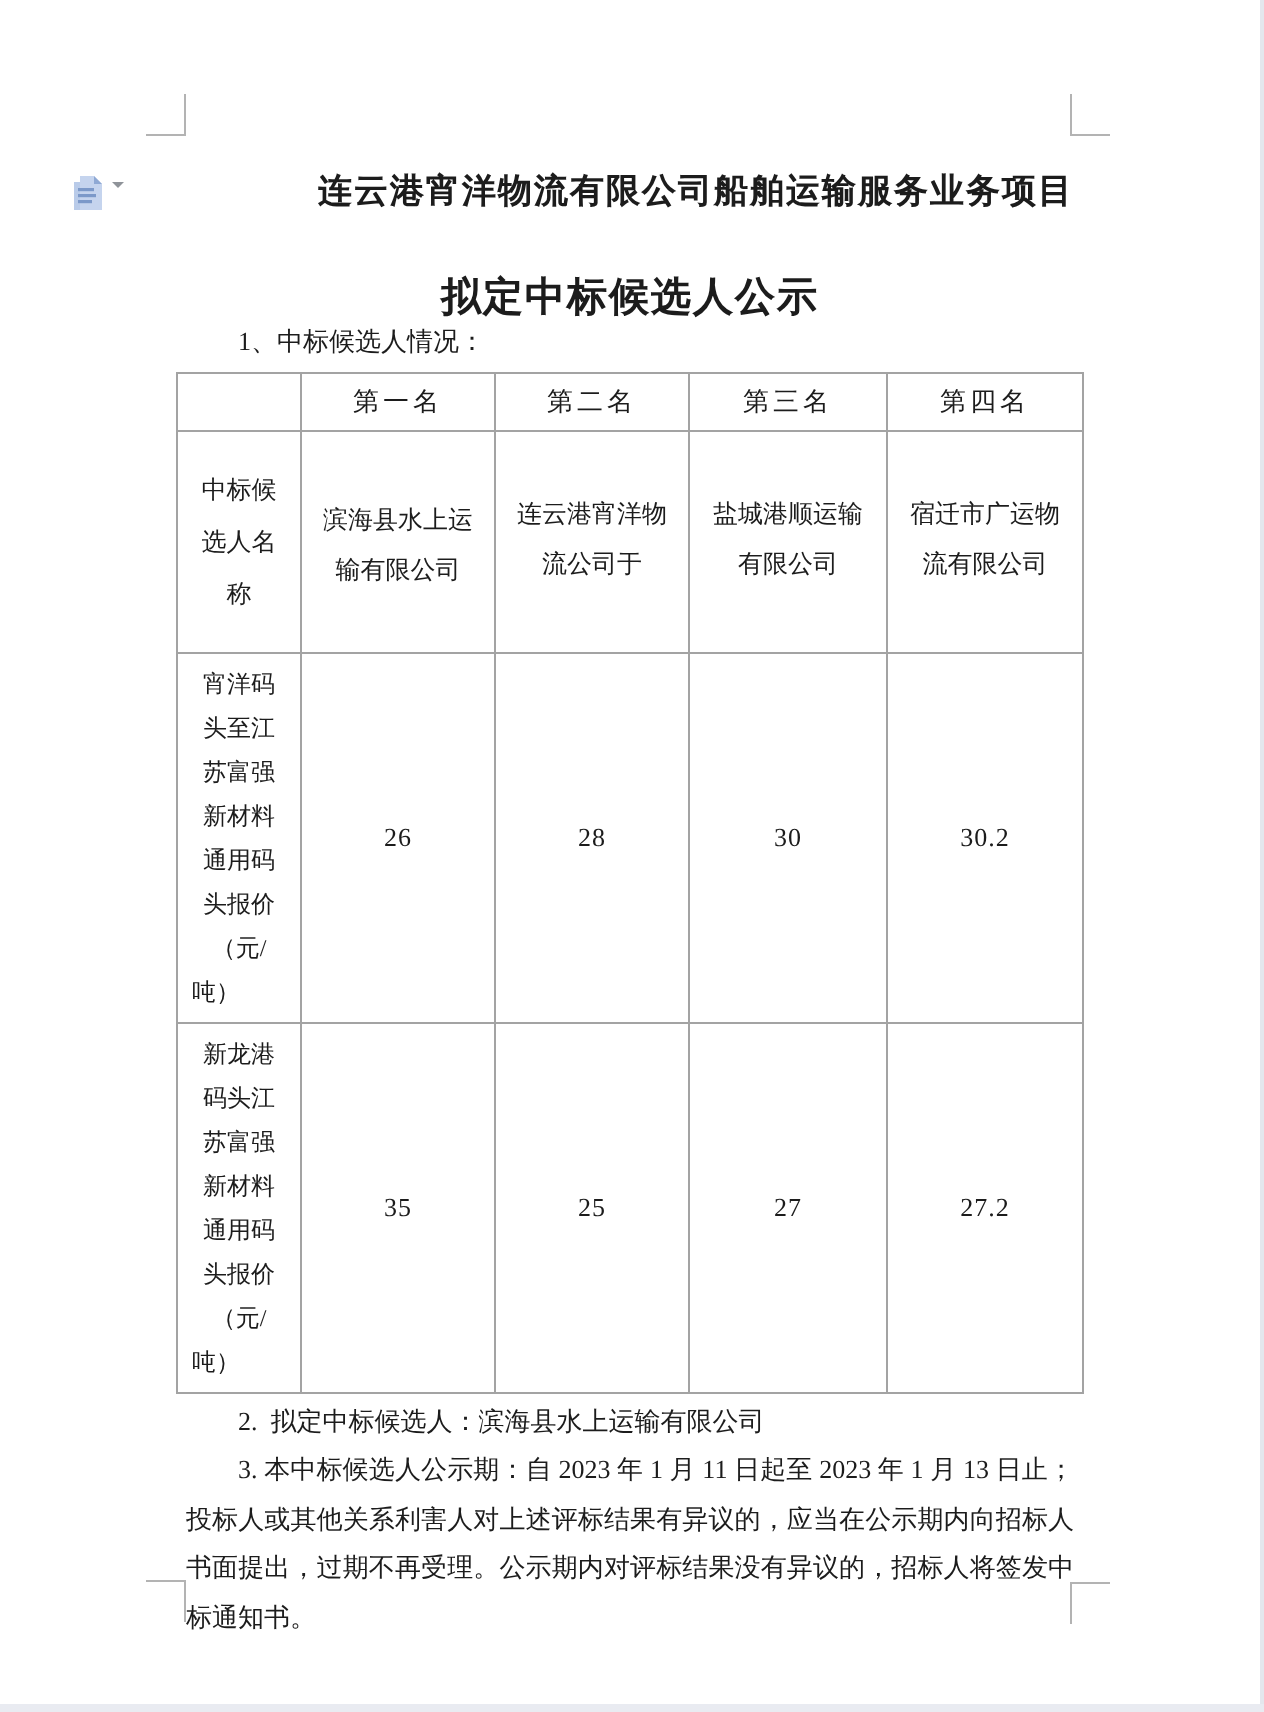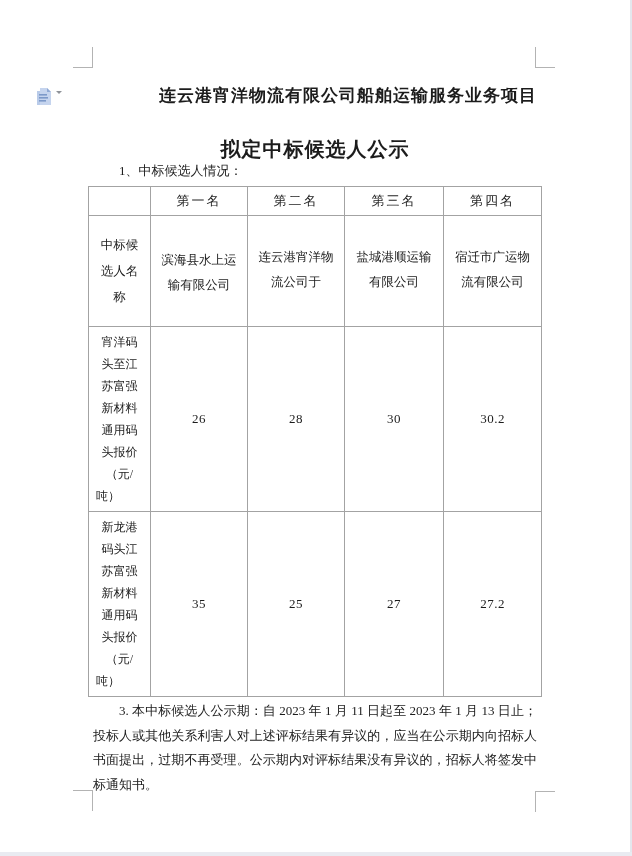--- a/index.html
+++ b/index.html
@@ -115,20 +115,21 @@
         <tr class="r-price2">
           <td class="lblprice">新龙港码头江苏富强新材料通用码头报价（元/吨）</td>
           <td class="num">35</td>
           <td class="num">25</td>
           <td class="num">27</td>
           <td class="num">27.2</td>
         </tr>
       </tbody>
     </table>
 
+    <p class="p p-item2">2.  拟定中标候选人：滨海县水上运输有限公司</p>
 
     <p class="p p-item3">3. 本中标候选人公示期：自 2023 年 1 月 11 日起至 2023 年 1 月 13 日止；投标人或其他关系利害人对上述评标结果有异议的，应当在公示期内向招标人书面提出，过期不再受理。公示期内对评标结果没有异议的，招标人将签发中标通知书。</p>
 
   </div>
 
   <div class="edge-right"></div>
   <div class="edge-bottom"></div>
 
 </div>
 

